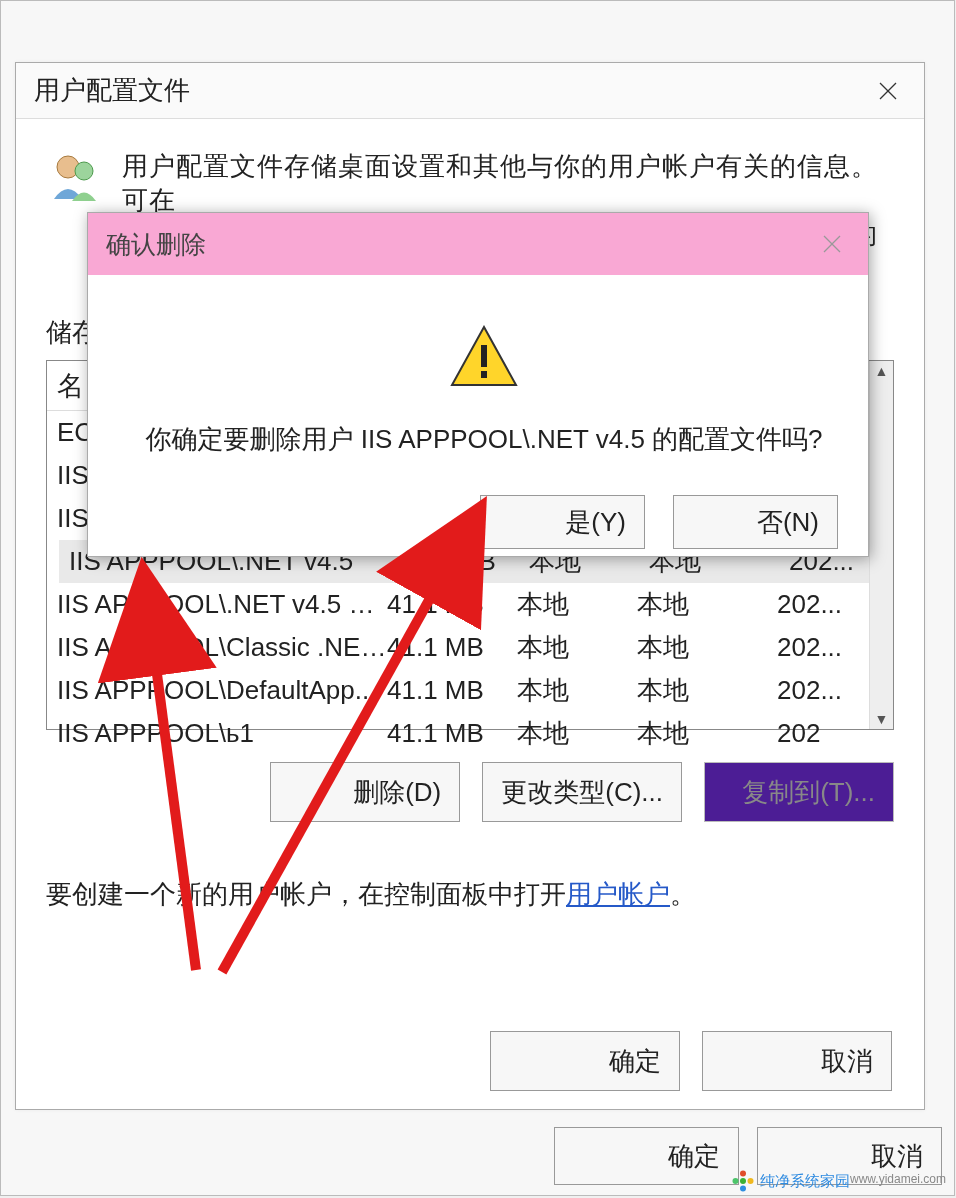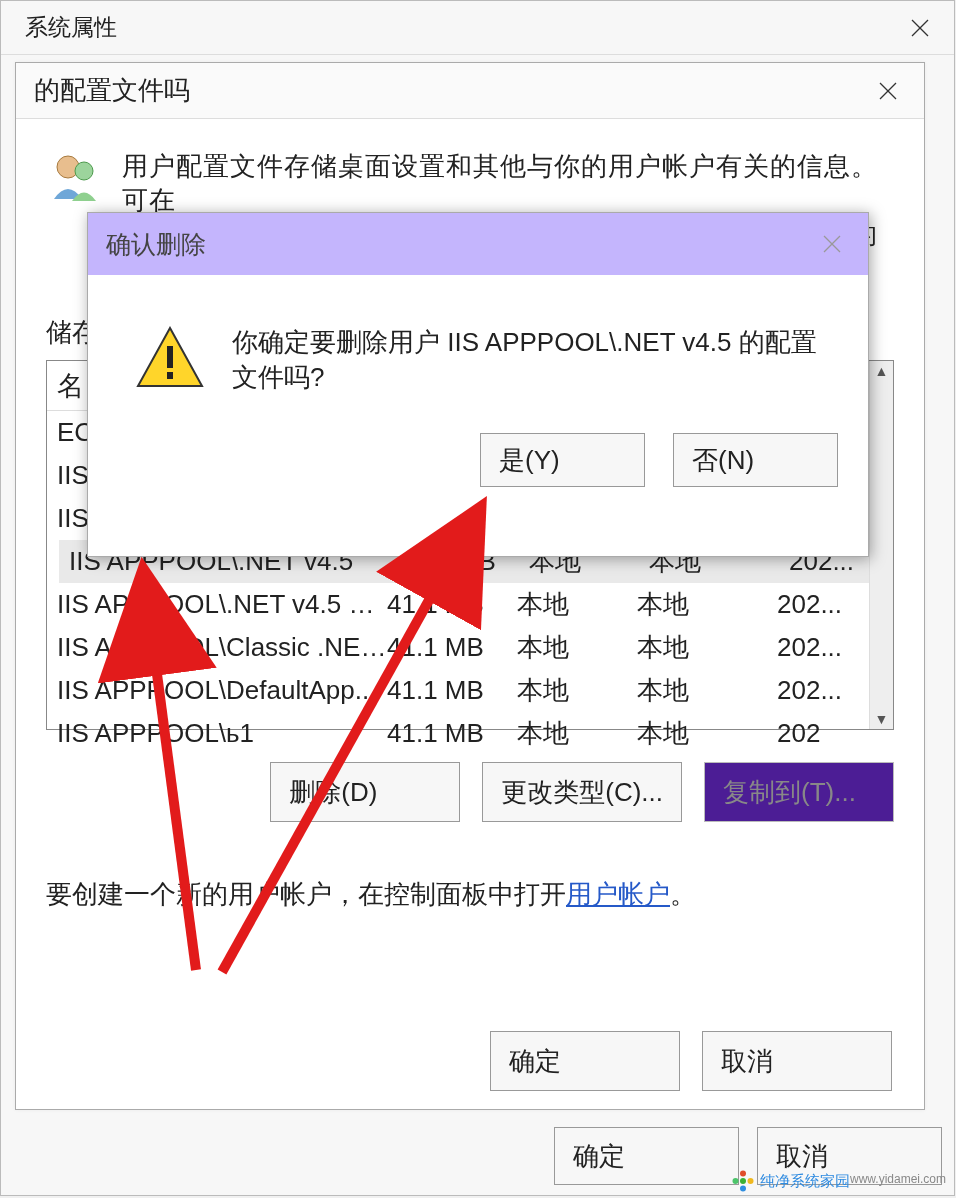--- a/index.html
+++ b/index.html
@@ -67,21 +67,21 @@
     align-items:center; padding:2px 0;
   }
   .vscroll .arrow { font-size:14px; color:#555;}
 
   .row-buttons {
     display: flex; gap: 22px; justify-content: flex-end; margin-top: 32px;
   }
   .btn {
     height: 60px; min-width: 190px; padding:0 18px;
     background: #f7f7f7; border: 1px solid #999; font-size: 26px;
-    display:flex; align-items:center; justify-content:flex-start;
+    display:flex; align-items:center; justify-content:flex-end;
     cursor:pointer;
   }
   .btn.disabled{color:#888; border-color:#bbb; background:#4c1d95; cursor:default;}
 
   .create-line { font-size: 26px; margin-top: 55px; }
   .create-line a { color: #2559c8; text-decoration: underline; cursor:pointer;}
 
   .bottom-buttons {
     position: absolute; right: 32px; bottom: 18px;
     display: flex; gap: 22px;
@@ -90,26 +90,27 @@
   
   .win-confirm {
     position: absolute; left: 87px; top: 212px; width: 782px; height: 345px;
     background: #fff; border: 1px solid #aaa;
     box-shadow: 2px 2px 14px rgba(0,0,0,.35);
     z-index: 50;
   }
   .win-confirm .titlebar {
     height: 62px; display:flex; align-items:center; justify-content:space-between;
     padding:0 14px 0 18px; font-size:25px; color:#444;
-    background:#c4b5fd;
+    background:#f9a8d4;
   }
   .win-confirm .titlebar .close-x svg line{stroke:#999;}
   .confirm-body{
     display:flex; align-items:center; gap:28px; padding:50px 36px 10px 48px;
     font-size:26px;
+    flex-direction:column;
   }
   .warning-icon svg { width:68px; height:62px; }
   .confirm-buttons{
     display:flex; gap:28px; justify-content:flex-end;
     padding:0 30px 22px 0;
     margin-top:28px;
   }
   .confirm-buttons .btn{min-width:165px; height:54px;}
 
   
@@ -132,39 +133,30 @@
   
   .annotations{
     position:absolute; left:0; top:0; width:100%; height:100%;
     pointer-events:none; z-index:100;
   }
 </style>
 </head>
 <body>
 
 <div class="win-system">
-  <div class="titlebar">
-    <span>系统属性</span>
-    <span class="close-x">
-      <svg viewBox="0 0 20 20">
-          <line x1="2" y1="2" x2="18" y2="18"></line>
-          <line x1="18" y1="2" x2="2" y2="18"></line>
-        </svg>
-    </span>
-  </div>
 
   <div class="sys-bottom-buttons">
     <div class="btn">确定</div>
     <div class="btn">取消</div>
   </div>
 </div>
 
 <div class="win-profile">
   <div class="titlebar">
-    <span>的配置文件吗</span>
+    <span>用户配置文件</span>
     <span class="close-x">
       <svg viewBox="0 0 20 20">
           <line x1="2" y1="2" x2="18" y2="18"></line>
           <line x1="18" y1="2" x2="2" y2="18"></line>
         </svg>
     </span>
   </div>
 
   <div class="profile-body">
     <div class="intro">

